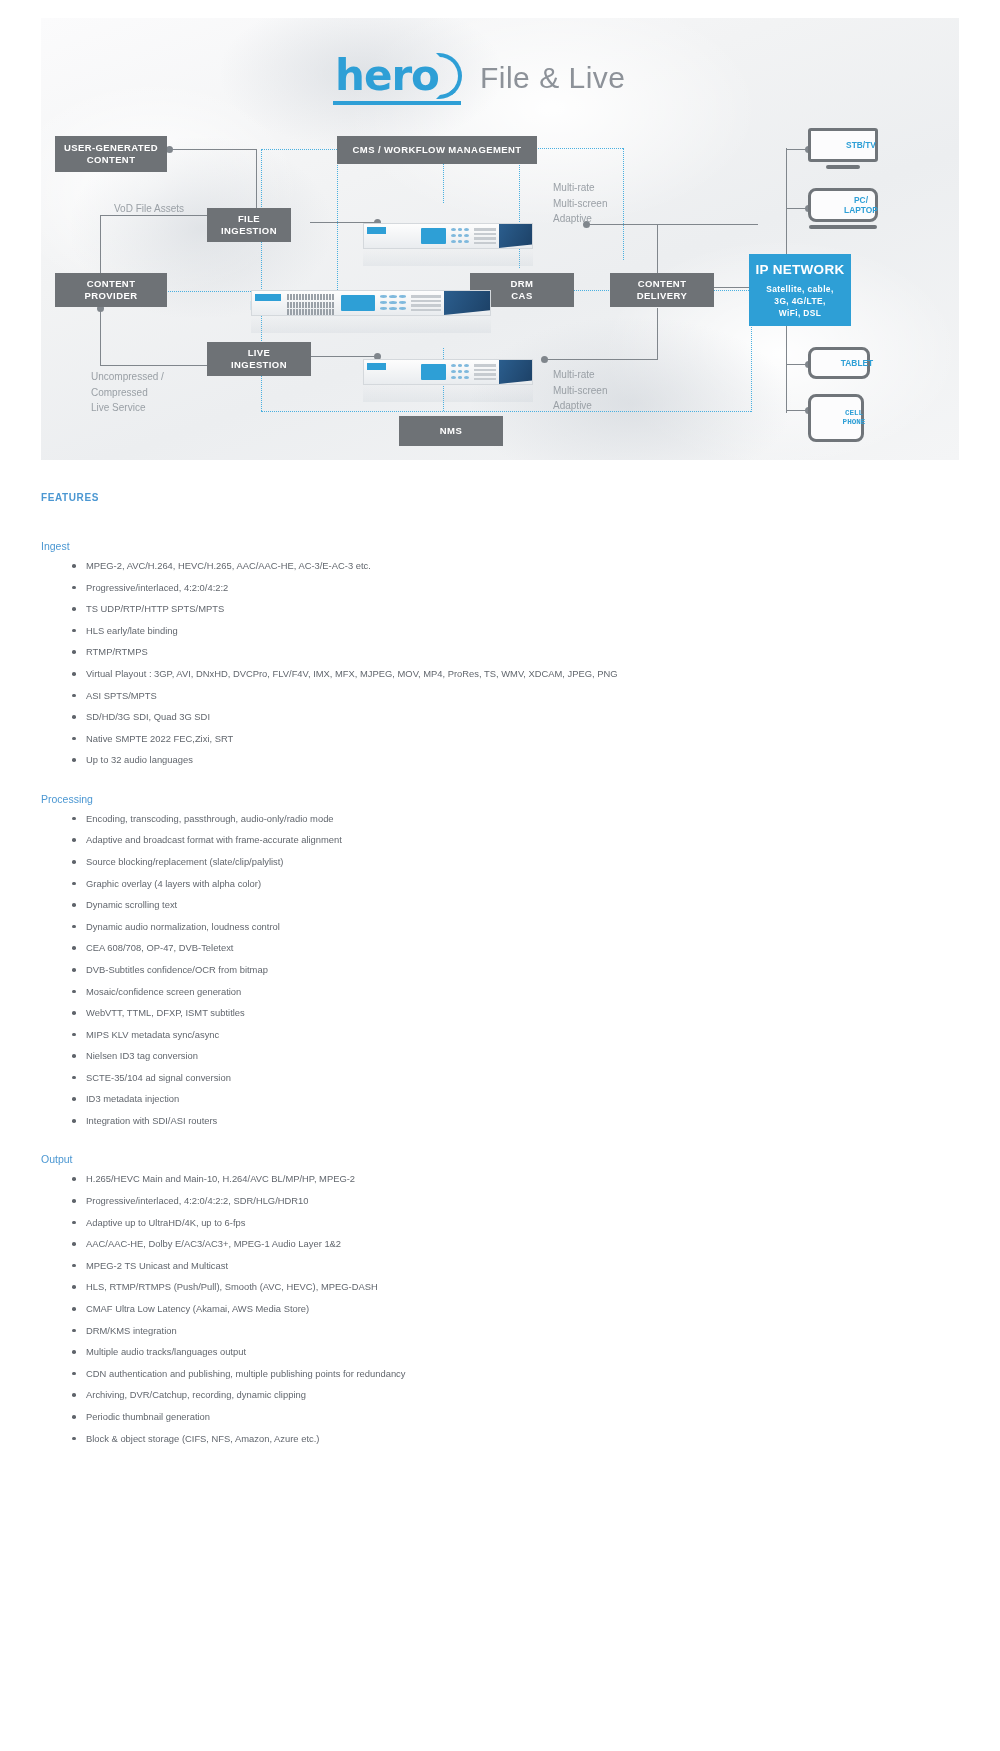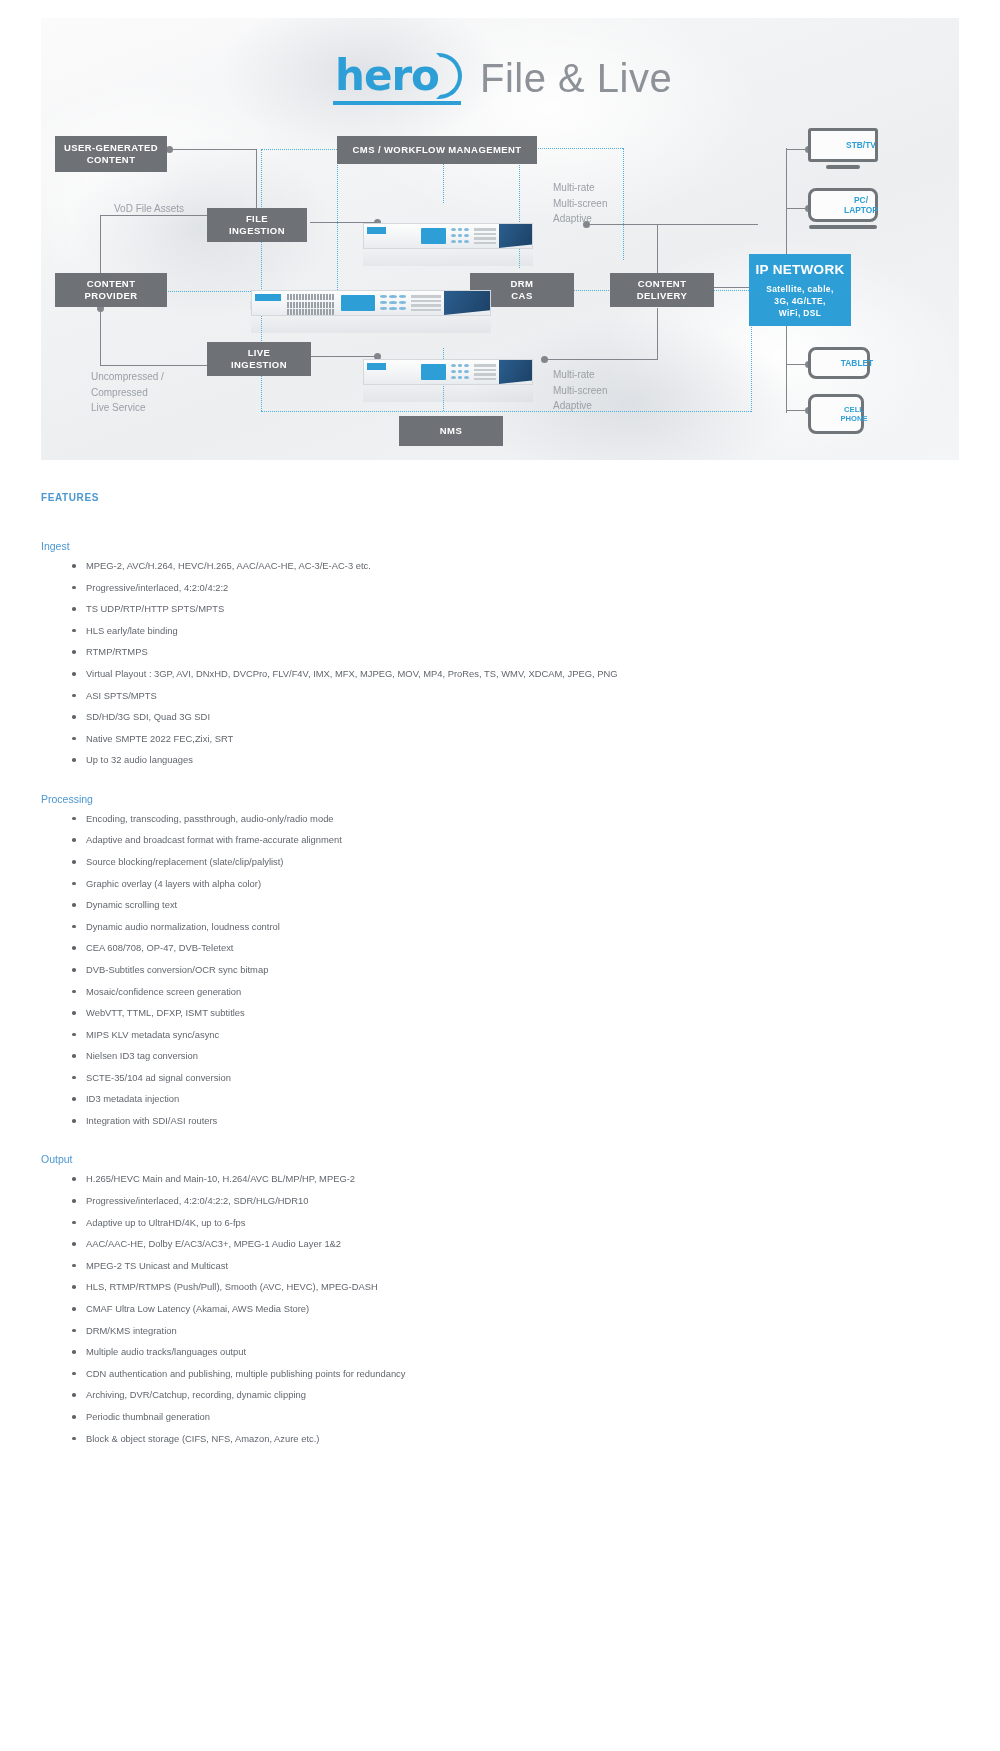--- a/index.html
+++ b/index.html
@@ -67,21 +67,21 @@
     border-left-color: transparent;
     border-radius: 0 26px 26px 0;
   }
   #hero-logo .underline {
     position: absolute;
     left: 2px; bottom: -2px;
     width: 128px; height: 4px;
     background: #2e9fd6;
   }
   #logo-sub {
-    font-size: 40px;
+    font-size: 30px;
     color: #8d9299;
     font-weight: 300;
     letter-spacing: 0.5px;
   }
 
   
   .node {
     position: absolute;
     background: #6e7276;
     color: #ffffff;
@@ -327,21 +327,21 @@
   <div class="dline v" style="left:710px; top:272px; height:122px;"></div>
   <div class="dline v" style="left:220px; top:273px; height:120px;"></div>
   <div class="dline h" style="left:220px; top:393px; width:490px;"></div>
   <div class="dline v" style="left:402px; top:330px; height:63px;"></div>
 
   <div class="node" style="left:14px; top:118px; width:112px; height:36px; white-space:pre-line;">USER-GENERATED
 CONTENT</div>
 
   <div class="node" style="left:296px; top:118px; width:200px; height:28px;">CMS / WORKFLOW MANAGEMENT</div>
 
-  <div class="node" style="left:166px; top:190px; width:100px; height:34px; white-space:pre-line;">FILE
+  <div class="node" style="left:166px; top:190px; width:84px; height:34px; white-space:pre-line;">FILE
 INGESTION</div>
 
   <div class="node" style="left:14px; top:255px; width:112px; height:34px; white-space:pre-line;">CONTENT
 PROVIDER</div>
 
   <div class="node" style="left:166px; top:324px; width:104px; height:34px; white-space:pre-line;">LIVE
 INGESTION</div>
 
   <div class="node" style="left:429px; top:255px; width:104px; height:34px; white-space:pre-line;">DRM
 CAS</div>
@@ -610,21 +610,21 @@
     <div class="screen" style="height:34px; white-space:pre-line;">PC/
 LAPTOP</div>
     <div class="stand" style="width:68px; height:4px; margin-left:1px;"></div>
   </div>
 
   <div class="device rounded" style="left:767px; top:329px; width:62px;">
     <div class="screen" style="height:32px;">TABLET</div>
   </div>
 
   <div class="device rounded" style="left:767px; top:376px; width:56px;">
-    <div class="screen" style="height:40px; white-space:pre-line; font-size:7.6px;">CELL
+    <div class="screen" style="height:48px; white-space:pre-line; font-size:7.6px;font-family:Liberation Mono, monospace;">CELL
 PHONE</div>
   </div>
 
 </div>
 
 <div id="features">
   <div class="feat-title">FEATURES</div>
 
   <div>
     <div class="group-title">Ingest</div>
@@ -645,21 +645,21 @@
   <div>
     <div class="group-title">Processing</div>
     <ul class="bullets" id="list-processing">
         <li>Encoding, transcoding, passthrough, audio-only/radio mode</li>
         <li>Adaptive and broadcast format with frame-accurate alignment</li>
         <li>Source blocking/replacement (slate/clip/palylist)</li>
         <li>Graphic overlay (4 layers with alpha color)</li>
         <li>Dynamic scrolling text</li>
         <li>Dynamic audio normalization, loudness control</li>
         <li>CEA 608/708, OP-47, DVB-Teletext</li>
-        <li>DVB-Subtitles conversion/OCR sync bitmap</li>
+        <li>DVB-Subtitles confidence/OCR from bitmap</li>
         <li>Mosaic/confidence screen generation</li>
         <li>WebVTT, TTML, DFXP, ISMT subtitles</li>
         <li>MIPS KLV metadata sync/async</li>
         <li>Nielsen ID3 tag conversion</li>
         <li>SCTE-35/104 ad signal conversion</li>
         <li>ID3 metadata injection</li>
         <li> Integration with SDI/ASI routers</li>
       </ul>
   </div>
 

